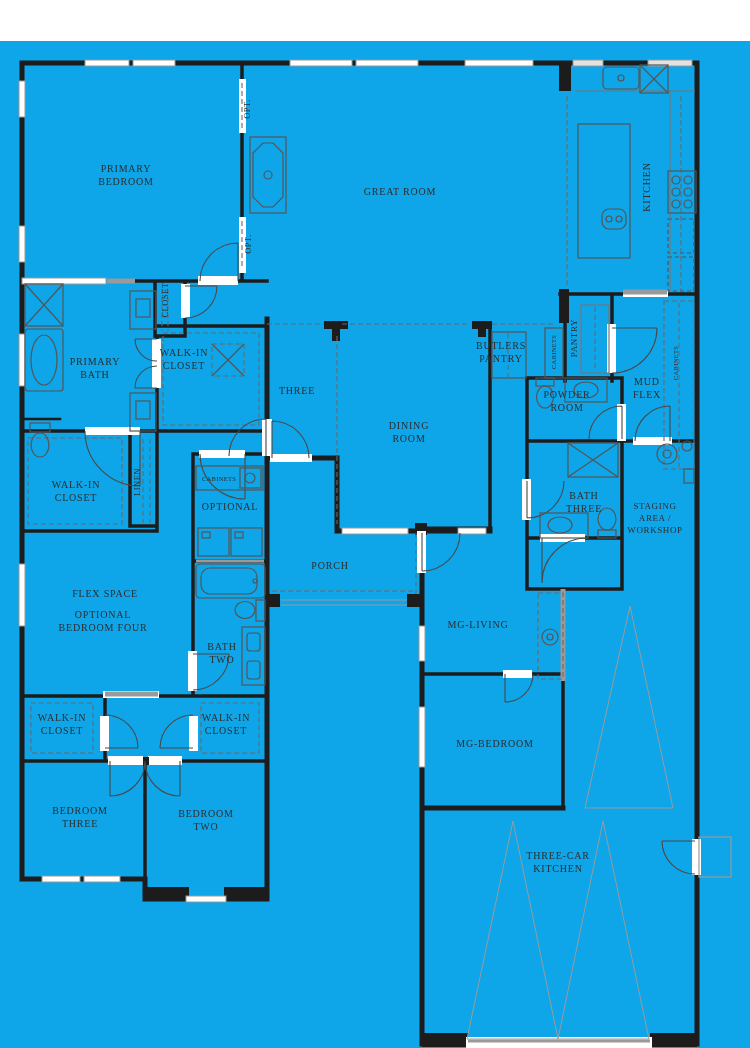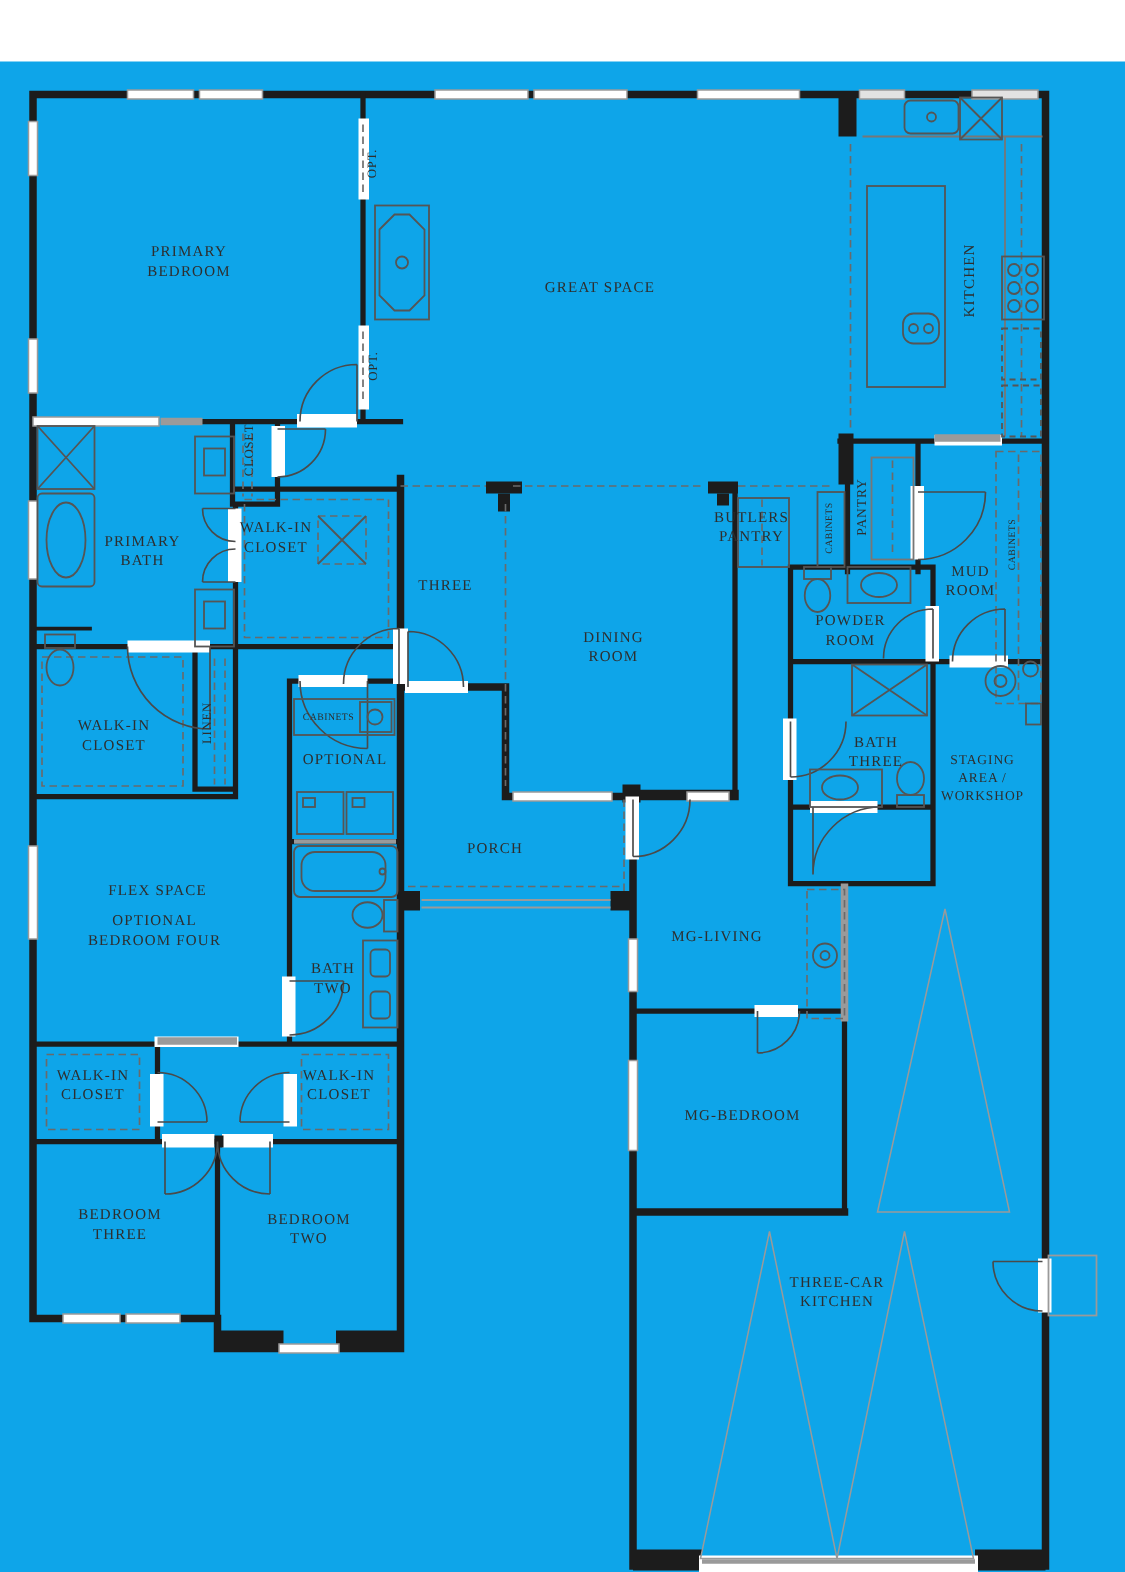--- a/index.html
+++ b/index.html
@@ -265,40 +265,40 @@
   <g stroke="#9a9a9a" fill="none">
     <path stroke-width="3" d="M468,1000 H650"></path>
     <polygon stroke-width="1" points="630,565 585,767 673,767"></polygon>
     <polygon stroke-width="1" points="513,780 467,998 558,998"></polygon>
     <polygon stroke-width="1" points="603,780 558,998 649,998"></polygon>
   </g>
 </svg>
 
 <div class="room-label" style="left:126px;top:134px">PRIMARY
 BEDROOM</div>
-<div class="room-label" style="left:400px;top:151px">GREAT SPACE</div>
+<div class="room-label" style="left:400px;top:151px">GREAT ROOM</div>
 <div class="room-label v" style="left:647px;top:146px">KITCHEN</div>
 <div class="room-label v md" style="left:248px;top:68px">OPT.</div>
 <div class="room-label v md" style="left:249px;top:203px">OPT.</div>
 <div class="room-label v md" style="left:166px;top:259px">CLOSET</div>
 <div class="room-label" style="left:95px;top:327px">PRIMARY
 BATH</div>
 <div class="room-label" style="left:184px;top:318px">WALK-IN
 CLOSET</div>
 <div class="room-label" style="left:297px;top:350px">THREE</div>
 <div class="room-label" style="left:501px;top:311px">BUTLERS
 PANTRY</div>
 <div class="room-label v sm" style="left:554px;top:311px">CABINETS</div>
 <div class="room-label v st" style="left:575px;top:297px">PANTRY</div>
 <div class="room-label" style="left:647px;top:347px">MUD
-ROOM</div>
+FLEX</div>
 <div class="room-label v sm" style="left:676px;top:322px">CABINETS</div>
 <div class="room-label" style="left:409px;top:391px">DINING
 ROOM</div>
-<div class="room-label" style="left:567px;top:380px">POWDER
+<div class="room-label" style="left:567px;top:360px">POWDER
 ROOM</div>
 <div class="room-label" style="left:76px;top:450px">WALK-IN
 CLOSET</div>
 <div class="room-label v md" style="left:138px;top:441px">LINEN</div>
 <div class="room-label sm" style="left:219px;top:438px">CABINETS</div>
 <div class="room-label" style="left:230px;top:466px">OPTIONAL</div>
 <div class="room-label" style="left:584px;top:461px">BATH
 THREE</div>
 <div class="room-label st" style="left:655px;top:478px">STAGING
 AREA /

